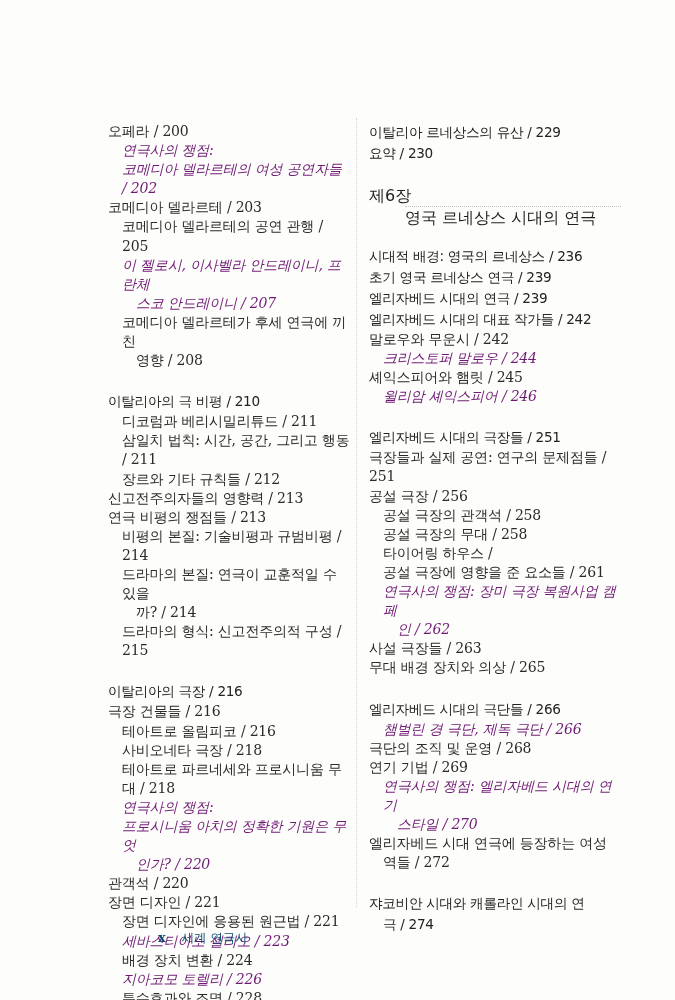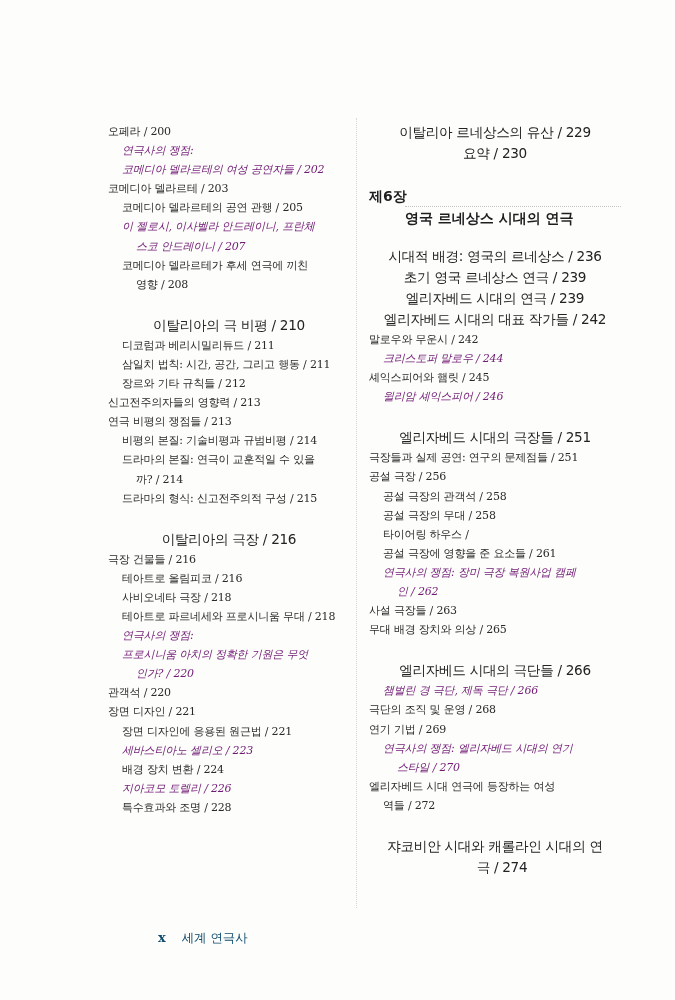--- a/index.html
+++ b/index.html
@@ -16,31 +16,31 @@
       top: 122px;
     }
     #col-left { left: 108px; width: 242px; }
     #col-right { left: 369px; width: 252px; }
     .divider {
       position: absolute;
       left: 356px; top: 118px;
       height: 790px; width: 0;
       border-left: 1px dotted #d6d6d6;
     }
-    .e { font-size: 11px; line-height: 19.1px; letter-spacing: -0.2px; white-space: normal; }
+    .e { font-size: 14px; line-height: 19.1px; letter-spacing: -0.2px; white-space: normal; }
     .e.l0 { padding-left: 0; }
     .e.l1 { padding-left: 14px; }
     .e .cont { display:block; padding-left: 14px; }
     .e.it { font-style: italic; color: #701a75; }
-    .e.big { font-family: "DejaVu Sans", sans-serif; font-size: 13.6px; line-height: 21px; letter-spacing: -0.3px; color: #222; text-align: center; }
+    .e.big { font-family: "DejaVu Sans", sans-serif; font-size: 13.6px; line-height: 21px; letter-spacing: -0.3px; color: #222; }
     .gap { height: 21px; }
     .chapter {
       font-family: "DejaVu Sans", sans-serif;
-      font-weight: bold;
-      font-size: 14px;
+      font-weight: normal;
+      font-size: 16px;
       line-height: 20px;
       color: #1e1e1e;
       margin-top: 22px;
     }
     .chapter-title {
       border-top: 1px dotted #c4c4c4;
       padding-top: 1px;
       margin-bottom: 18px;
       margin-left: 36px;
     }

